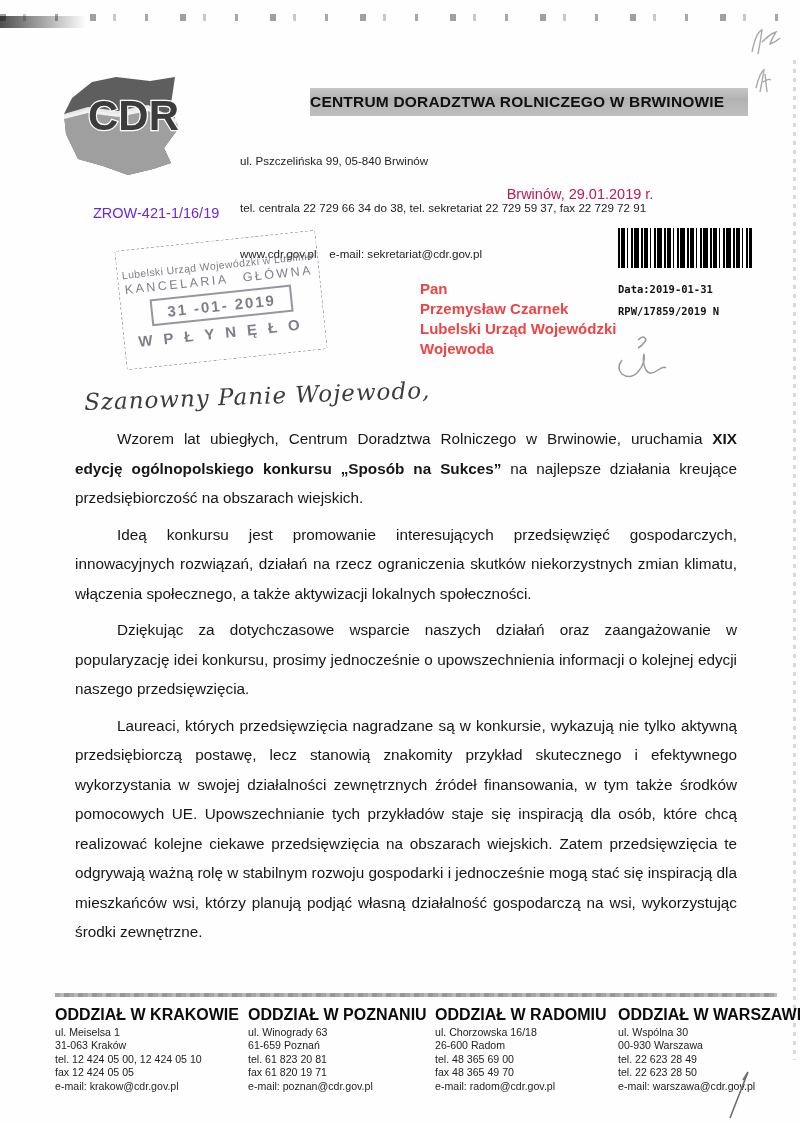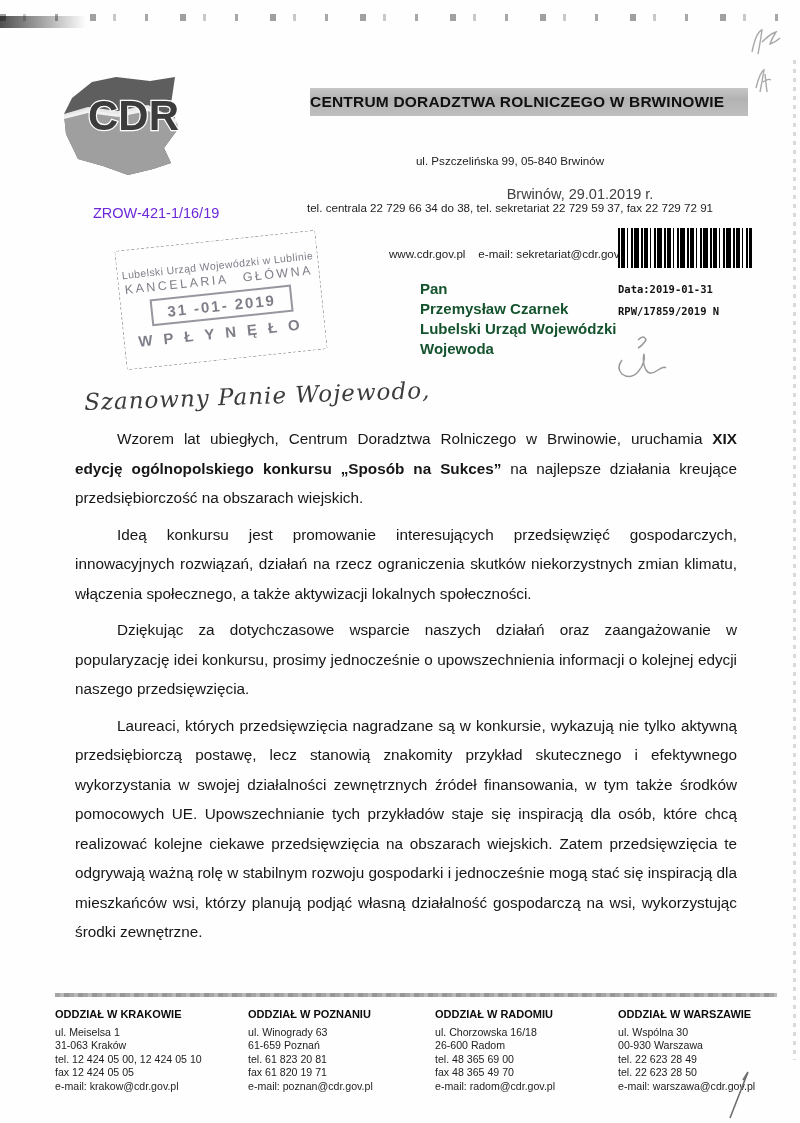--- a/index.html
+++ b/index.html
@@ -22,24 +22,24 @@
   .scan-right{right:4px;top:60px;width:3px;height:1000px;opacity:.5;
     background:repeating-linear-gradient(180deg,#b5b5b5 0 4px,transparent 4px 9px);}
   
   .titlebar{
     left:310px;top:88px;width:438px;height:28px;
     background:linear-gradient(180deg,#c6c6c6,#b2b2b2 40%,#bfbfbf);
     display:flex;align-items:center;justify-content:flex-start;
     font-weight:bold;font-size:15.5px;letter-spacing:.2px;color:#101010;
   }
   .addr{
-    left:260px;top:122px;width:500px;text-align:center;
+    left:240px;top:122px;width:500px;text-align:left;
     font-size:11.6px;line-height:15.5px;color:#222;white-space:pre-wrap;
   }
-  .dateline{left:430px;top:186px;width:300px;text-align:center;font-size:14.5px;color:#404040;}
+  .dateline{left:430px;top:186px;width:300px;text-align:center;font-size:14.5px;color:#be185d;}
   .refno{left:93px;top:205px;font-size:14.5px;color:#6d28d9;}
   
   .stamp{
     left:120px;top:240px;width:200px;height:118px;
     transform:rotate(-6deg);color:#71717c;
     border:1.5px dashed #9a9aa2;border-radius:2px;
     display:flex;flex-direction:column;align-items:center;justify-content:center;
     gap:2px;opacity:.9;
   }
   .stamp .l1{font-size:10.5px;letter-spacing:.4px;white-space:nowrap;}
@@ -54,37 +54,37 @@
     left:618px;top:228px;width:134px;height:40px;background:#fff;
     background-image:repeating-linear-gradient(90deg,
       #000 0 2px,#fff 2px 3px,#000 3px 7px,#fff 7px 9px,
       #000 9px 10px,#fff 10px 13px,#000 13px 15px,#fff 15px 16px,
       #000 16px 21px,#fff 21px 23px);
   }
   .bc-line{left:618px;width:170px;font-family:"DejaVu Sans Mono",monospace;
     font-weight:bold;font-size:10.5px;color:#111;white-space:nowrap;}
   .bc1{top:270px;margin-top:35px;} .bc2{top:283px;}
   
-  .recipient{left:420px;top:279px;font-weight:bold;font-size:15px;line-height:20px;color:#14532d;}
+  .recipient{left:420px;top:279px;font-weight:bold;font-size:15px;line-height:20px;color:#ef4444;}
   
   .greeting{
     left:84px;top:383px;font-family:"DejaVu Serif",serif;font-style:italic;
     font-size:23px;color:#3c3c3c;transform:rotate(-2deg);letter-spacing:1px;
   }
   
   .bodytext{left:75px;top:424px;width:662px;}
   .bodytext p{
     margin:0 0 7px 0;text-align:justify;text-indent:42px;
     font-size:15.3px;line-height:29.5px;color:#161616;
   }
   
   .rule{left:55px;top:993px;width:722px;height:4px;opacity:.8;
     background:repeating-linear-gradient(90deg,#8f8f8f 0 5px,#a9a9a9 5px 9px,#7d7d7d 9px 14px);}
   .branch{top:1008px;width:185px;font-size:10.6px;line-height:13.5px;color:#222;}
-  .branch .bn{font-weight:bold;font-size:11px;margin-bottom:4px;color:#0c0c0c;white-space:nowrap;}
+  .branch .bn{font-weight:bold;font-size:16px;margin-bottom:4px;color:#0c0c0c;white-space:nowrap;}
   .b1{left:55px;} .b2{left:248px;} .b3{left:435px;} .b4{left:618px;}
   svg{display:block;}
 </style>
 </head>
 <body>
 
 <div class="page">
 
   <div class="abs scan-top"></div>
   <div class="abs scan-corner"></div>

